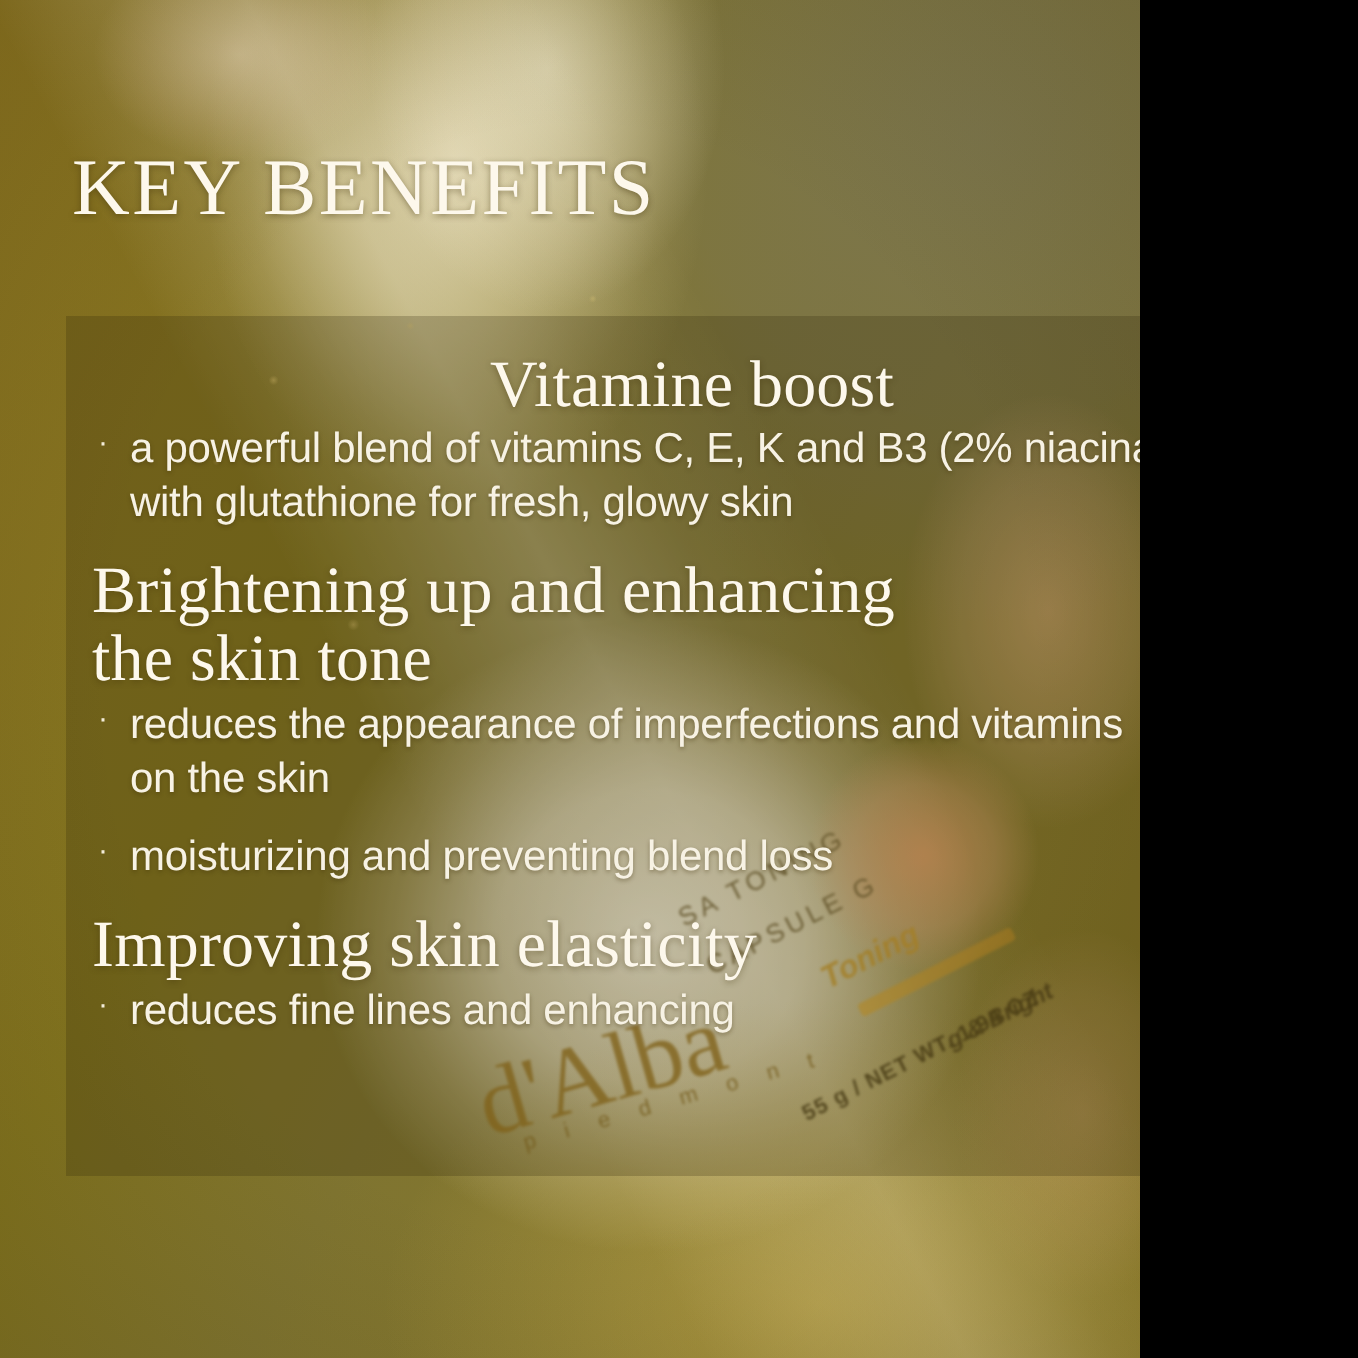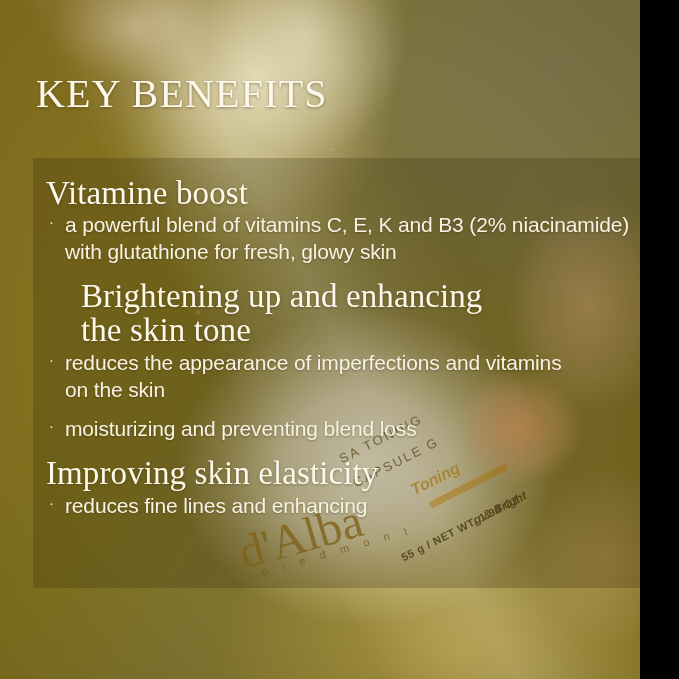--- a/index.html
+++ b/index.html
@@ -2,21 +2,21 @@
 <html><head>
 <meta charset="utf-8">
 <style>
   html, body {
     margin: 0;
     padding: 0;
     background: #000;
   }
   #stage {
     position: relative;
-    width: 640px;
+    width: 570px;
     height: 679px;
     overflow: hidden;
     font-family: "Liberation Sans", sans-serif;
     background: #7d6c23;
   }
 
   
   .bg-layer { position: absolute; inset: 0; }
 
   
@@ -254,22 +254,22 @@
     flex: 1 1 auto;
     font-size: 21px;
     line-height: 1.28;
     color: #f7f2e4;
     letter-spacing: -0.15px;
     text-shadow: 0 1px 2px rgba(60,46,8,0.40);
     white-space: pre-line;
   }
 
   
-  .b1 .b-head { margin-bottom: 2px; }
-  .b2 .b-head { margin-top: 7px; margin-left: 35px; }
+  .b1 .b-head { margin-bottom: 2px; text-align: center; }
+  .b2 .b-head { margin-top: 7px; }
   .b3 .b-head { margin-top: 9px; }
   .b4 .b-head { margin-top: 0; }
 </style>
 </head>
 <body>
 
 <div id="stage">
 
   <div class="bg-layer bg-base"></div>
   <div class="bg-layer bg-topright"></div>

